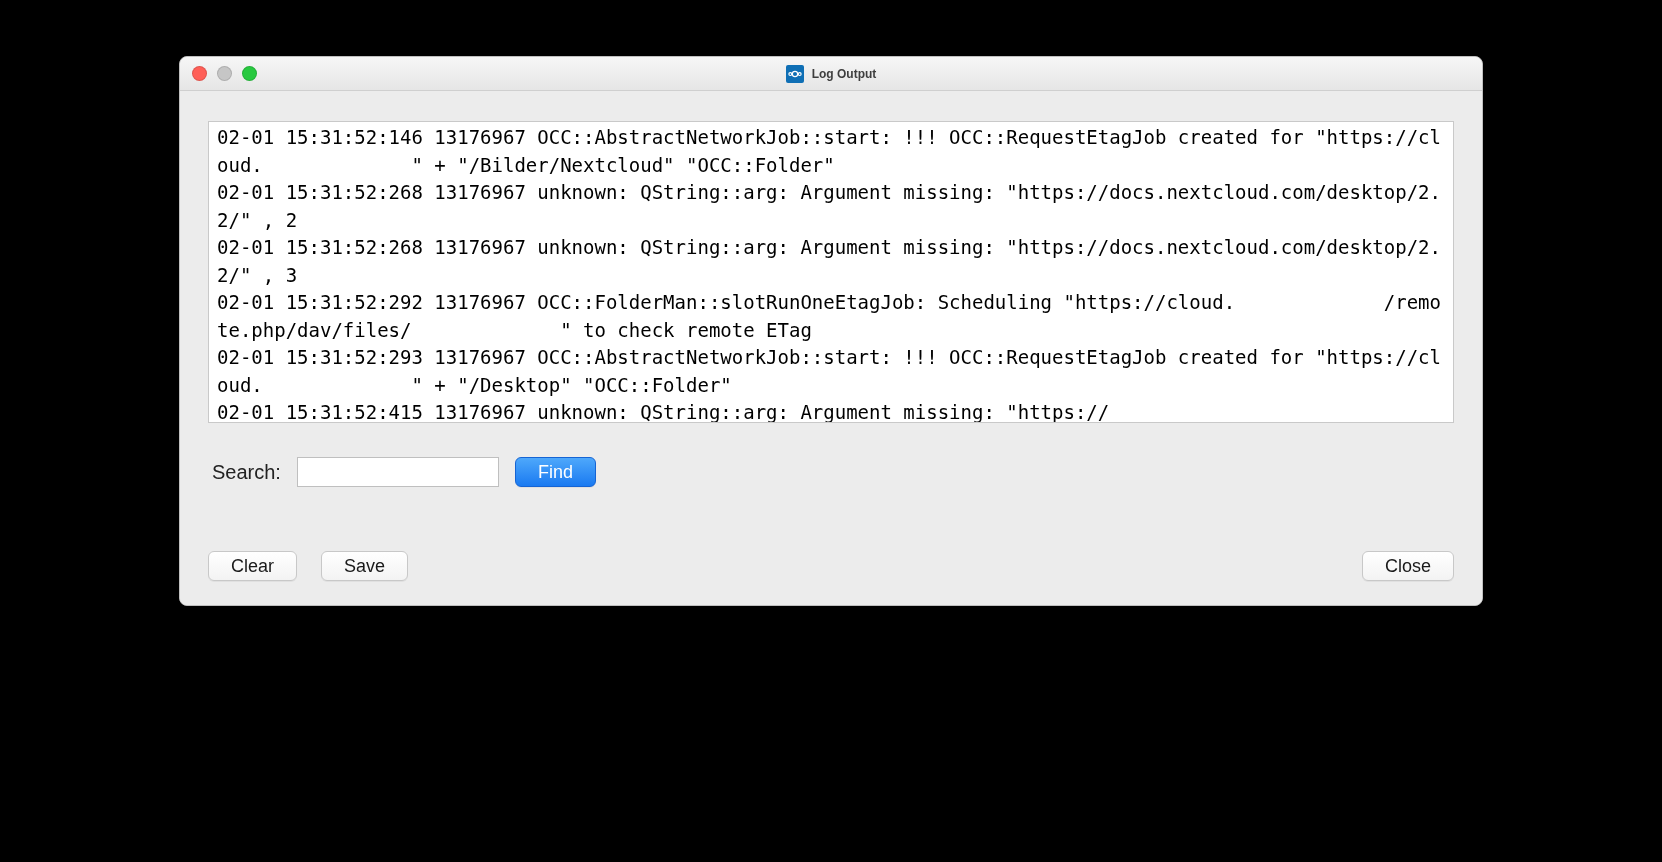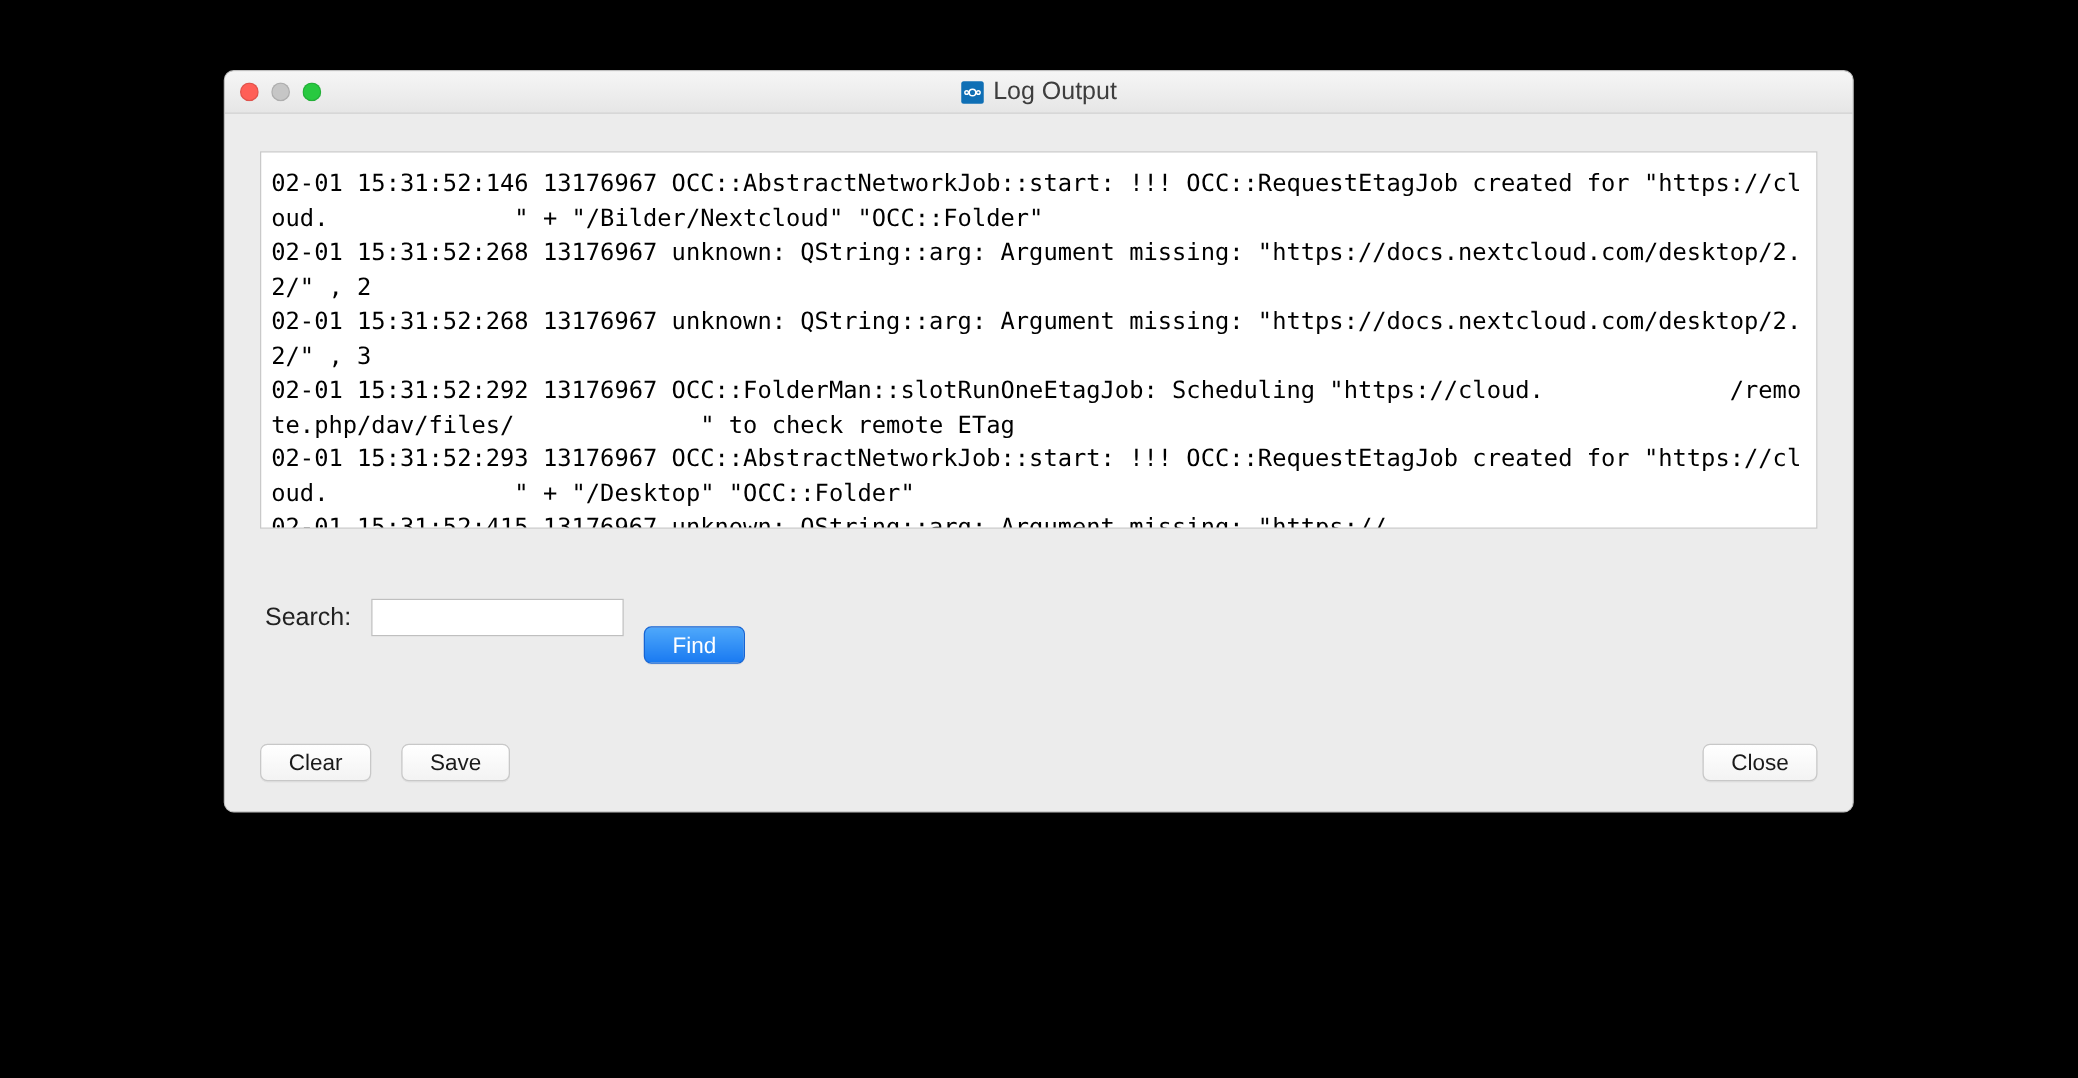--- a/index.html
+++ b/index.html
@@ -54,33 +54,34 @@
     .app-icon {
       width:18px; height:18px;
       background:#0f6fb5;
       display:flex;
       align-items:center;
       justify-content:center;
       border-radius:2px;
     }
     .app-icon svg { width:14px; height:14px; }
     .title-text {
-      font-size:20px;
+      font-size:12px;
       color:#3e3e3e;
+      font-weight:bold;
     }
     .content {
       padding: 30px 28px 24px 28px;
       background:#ececec;
     }
     .log-box {
       background:#fff;
       border:1px solid #c9c9c9;
       width:100%;
       height:302px;
-      padding:12px 8px;
+      padding:2px 8px;
       font-family: "Menlo","Consolas",monospace;
       font-size:19px;
       line-height:27.5px;
       color:#000;
       white-space:pre-wrap;
       overflow:hidden;
       word-break: break-all;
     }
     .search-row {
       display:flex;
@@ -109,21 +110,20 @@
       border:1px solid #c8c8c8;
       background:linear-gradient(#ffffff,#f3f3f3);
       cursor:pointer;
       color:#1a1a1a;
       box-shadow: 0 1px 0 rgba(0,0,0,0.05);
     }
     .btn-primary {
       background:linear-gradient(#4ea8fb,#1a7af1);
       border:1px solid #1564d4;
       color:#fff;
-      margin-top:44px;
     }
     .button-row {
       display:flex;
       margin-top:64px;
       gap:24px;
       align-items:center;
     }
     .spacer { flex:1; }
   </style>
 </head>

